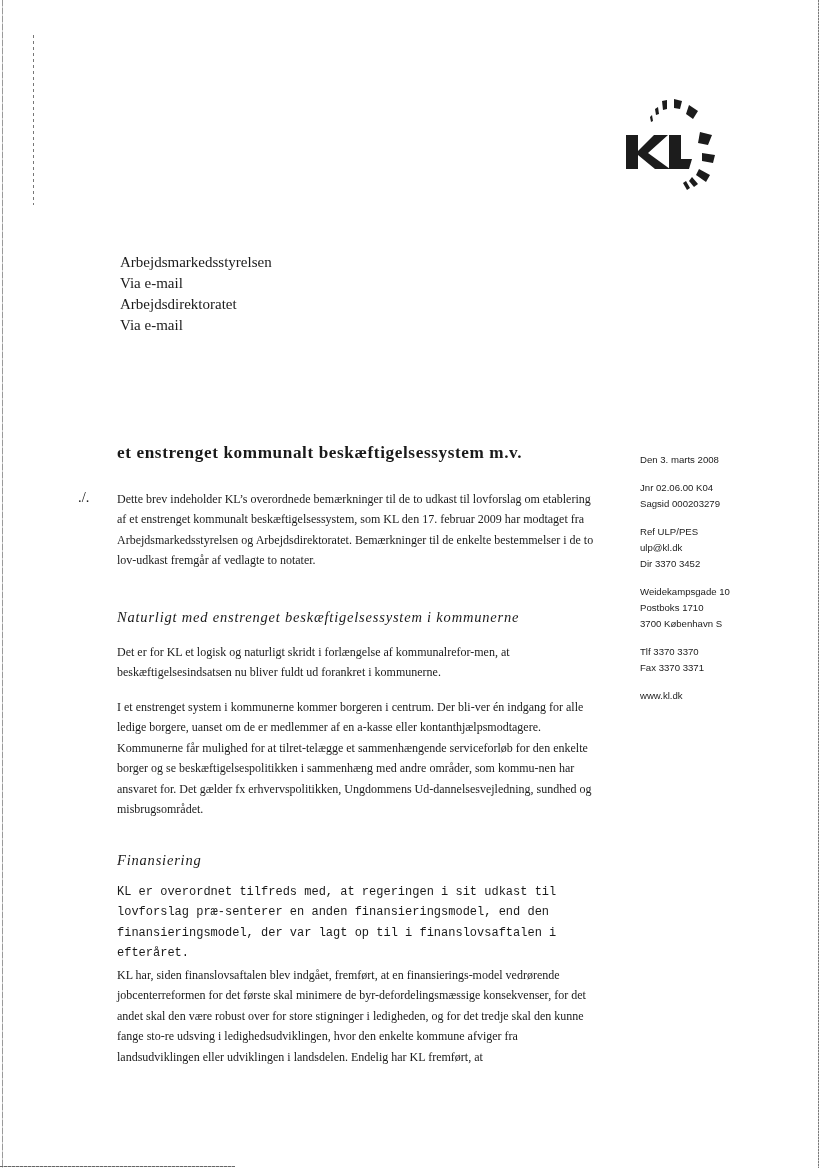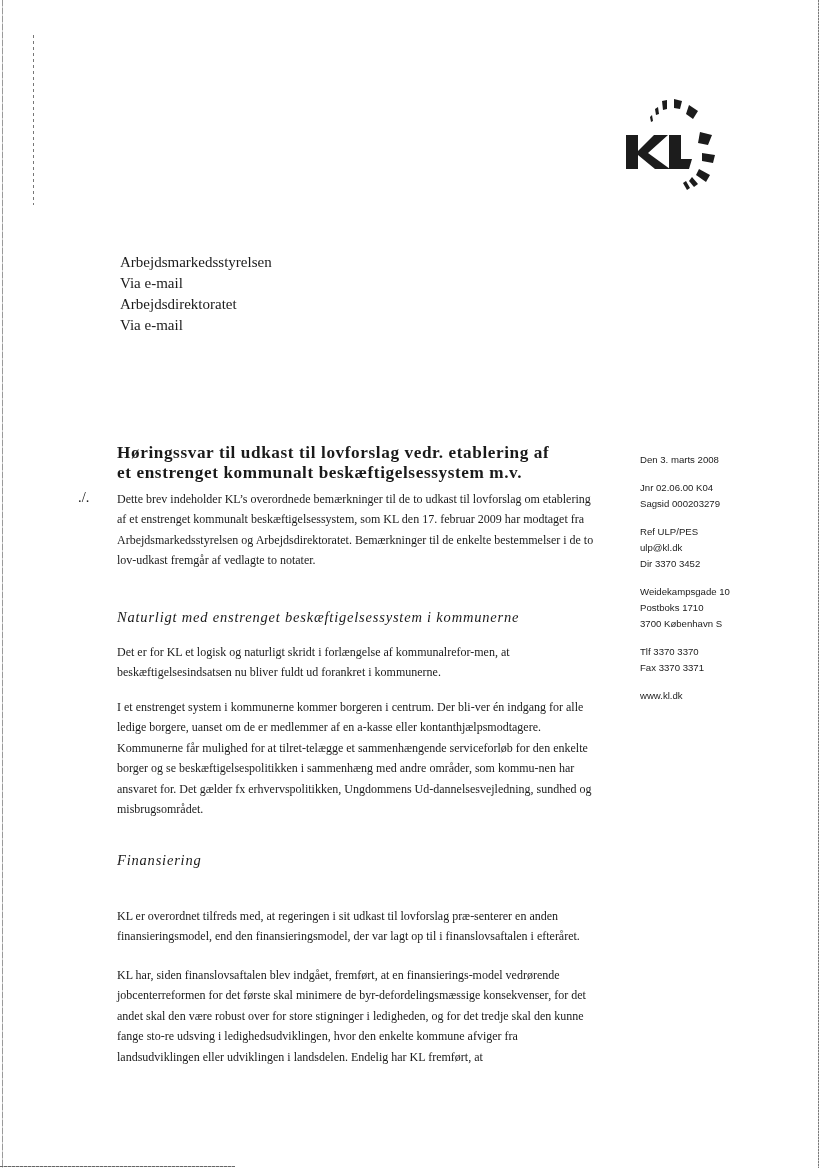--- a/index.html
+++ b/index.html
@@ -65,21 +65,20 @@
 </div>
 
 <div class="recipients serif">
   <div>Arbejdsmarkedsstyrelsen</div>
   <div>Via e-mail</div>
   <div>Arbejdsdirektoratet</div>
   <div>Via e-mail</div>
 </div>
 
 <div class="title serif">
-  <div>Høringssvar til udkast til lovforslag vedr. etablering af</div>
   <div>et enstrenget kommunalt beskæftigelsessystem m.v.</div>
 </div>
 
 <div class="sidebar sans">
   <div>Den 3. marts 2008</div>
   <div class="gap"></div>
   <div>Jnr 02.06.00 K04</div>
   <div>Sagsid 000203279</div>
   <div class="gap"></div>
   <div>Ref ULP/PES</div>
@@ -107,19 +106,19 @@
 <div class="body serif" style="top:634px;margin-top:8px;">
   <p>Det er for KL et logisk og naturligt skridt i forlængelse af kommunalrefor-men, at beskæftigelsesindsatsen nu bliver fuldt ud forankret i kommunerne.</p>
 </div>
 
 <div class="body serif" style="top:697px;">
   <p>I et enstrenget system i kommunerne kommer borgeren i centrum. Der bli-ver én indgang for alle ledige borgere, uanset om de er medlemmer af en a-kasse eller kontanthjælpsmodtagere. Kommunerne får mulighed for at tilret-telægge et sammenhængende serviceforløb for den enkelte borger og se beskæftigelsespolitikken i sammenhæng med andre områder, som kommu-nen har ansvaret for. Det gælder fx erhvervspolitikken, Ungdommens Ud-dannelsesvejledning, sundhed og misbrugsområdet.</p>
 </div>
 
 <div class="body serif heading" style="top:850px;">Finansiering</div>
 
-<div class="body serif" style="top:906px;">
+<div class="body serif" style="top:882px;font-family:Liberation Mono, monospace;">
   <p>KL er overordnet tilfreds med, at regeringen i sit udkast til lovforslag præ-senterer en anden finansieringsmodel, end den finansieringsmodel, der var lagt op til i finanslovsaftalen i efteråret.</p>
 </div>
 
 <div class="body serif" style="top:965px;">
   <p>KL har, siden finanslovsaftalen blev indgået, fremført, at en finansierings-model vedrørende jobcenterreformen for det første skal minimere de byr-defordelingsmæssige konsekvenser, for det andet skal den være robust over for store stigninger i ledigheden, og for det tredje skal den kunne fange sto-re udsving i ledighedsudviklingen, hvor den enkelte kommune afviger fra landsudviklingen eller udviklingen i landsdelen. Endelig har KL fremført, at</p>
 </div>
 
 </body></html>

